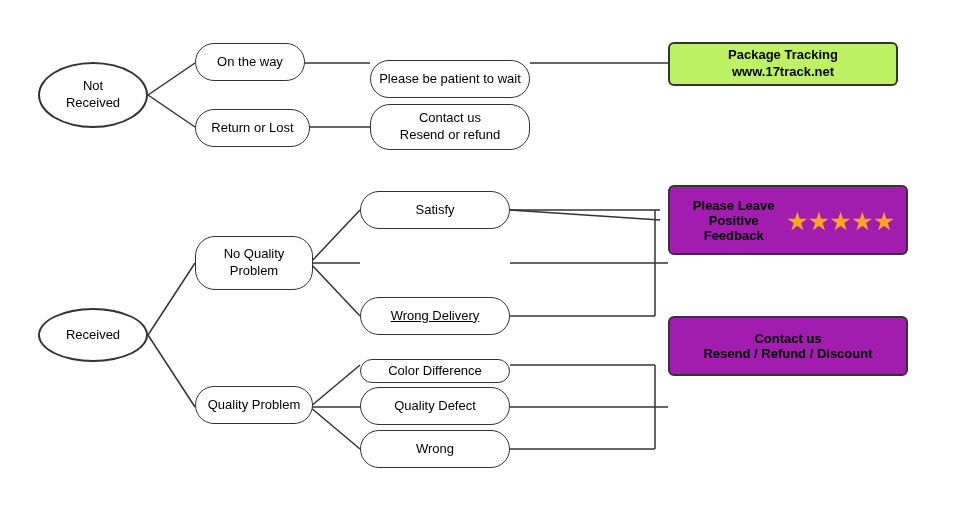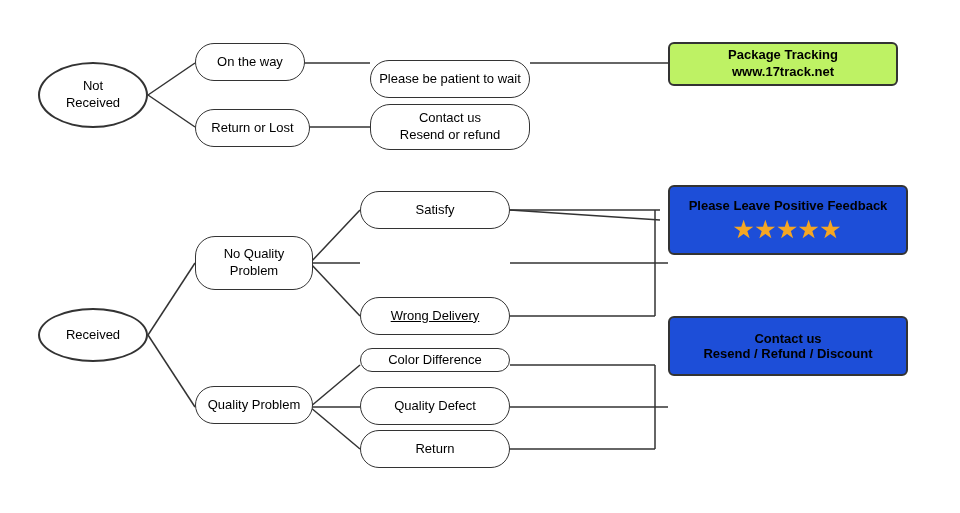--- a/index.html
+++ b/index.html
@@ -57,23 +57,23 @@
     .stars {
       color: #f5a623;
       font-size: 22px;
       margin-top: 4px;
       letter-spacing: 2px;
     }
     .feedback-box {
       position: absolute;
       border: 2px solid #333;
       border-radius: 6px;
-      background: #1d4ed8;
+      background: #a21caf;
       display: flex;
-      flex-direction: column;
+      flex-direction: row;
       align-items: center;
       justify-content: center;
       text-align: center;
       font-size: 13px;
       font-weight: bold;
       padding: 6px 10px;
     }
   </style>
 </head>
 <body>
@@ -167,30 +167,30 @@
 
   <div class="node node-rect" style="left:360px; top:191px; width:150px; height:38px;">
     <span>Satisfy</span>
   </div>
 
 
   <div class="node node-rect" style="left:360px; top:297px; width:150px; height:38px;text-decoration:underline;">
     <span>Wrong Delivery</span>
   </div>
 
-  <div class="node node-rect" style="left:360px; top:348px; width:150px; height:24px;">
+  <div class="node node-rect" style="left:360px; top:359px; width:150px; height:24px;">
     <span>Color Difference</span>
   </div>
 
   <div class="node node-rect" style="left:360px; top:387px; width:150px; height:38px;">
     <span>Quality Defect</span>
   </div>
 
   <div class="node node-rect" style="left:360px; top:430px; width:150px; height:38px;">
-    <span>Return</span>
+    <span>Wrong</span>
   </div>
 
   <div class="feedback-box" style="left:668px; top:185px; width:240px; height:70px;">
     <span>Please Leave Positive Feedback</span>
     <div class="stars">★★★★★</div>
   </div>
 
   <div class="feedback-box" style="left:668px; top:316px; width:240px; height:60px;">
     <span style="white-space:pre-line;">Contact us
 Resend / Refund / Discount</span>

